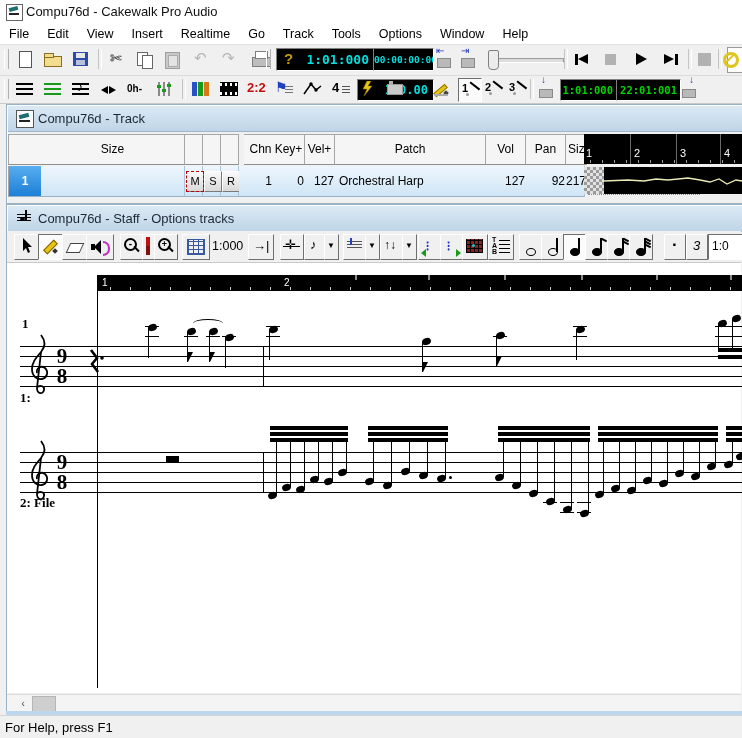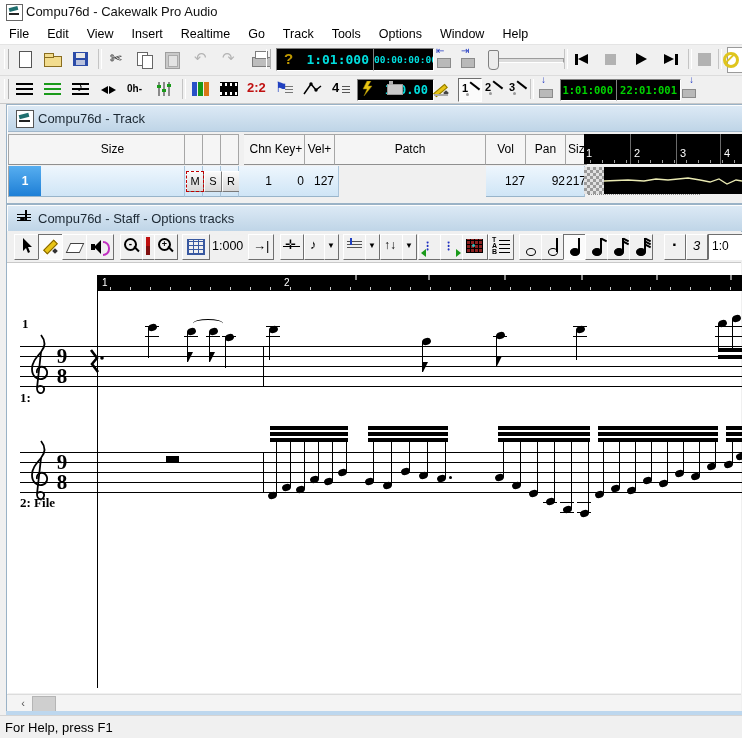--- a/index.html
+++ b/index.html
@@ -294,20 +294,21 @@
   <div class="rcell" style="left:41px;width:143px;"></div>
   <div class="rcell" style="left:185px;width:17px;"></div>
   <div class="rcell" style="left:203px;width:17px;"></div>
   <div class="rcell" style="left:221px;width:17px;"></div>
   <div class="msr" style="left:186px;outline:1px dashed #c00000;outline-offset:-1px;">M</div>
   <div class="msr" style="left:204px;">S</div>
   <div class="msr" style="left:222px;">R</div>
   <div class="rcell rnum" style="left:239px;width:33px;">1</div>
   <div class="rcell rnum" style="left:273px;width:31px;">0</div>
   <div class="rcell rnum" style="left:305px;width:29px;">127</div>
+  <div class="rcell" style="left:335px;width:150px;padding-left:4px;white-space:nowrap;overflow:hidden;">Orchestral Harp</div>
   <div class="rcell rnum" style="left:486px;width:39px;">127</div>
   <div class="rcell rnum" style="left:526px;width:39px;">92</div>
   <div class="rcell" style="left:566px;width:18px;overflow:hidden;padding:0;">217</div>
 
   <div class="abs checker" style="left:584px;top:167px;width:20px;height:27px;"></div>
   <div class="abs" style="left:604px;top:167px;width:138px;height:27px;background:#000;" id="clipbox"><svg width="138" height="27">
         <polyline points="0,14 24,13 40,14 52,12 64,13 84,11 96,13 106,15 115,12 123,17 132,13 138,14" fill="none" stroke="#e9e9b2" stroke-width="1.3"></polyline>
       </svg></div>
   <div class="abs" style="left:588px;top:194px;width:112px;height:1px;border-top:1px dotted #8a8a8a;"></div>
 

